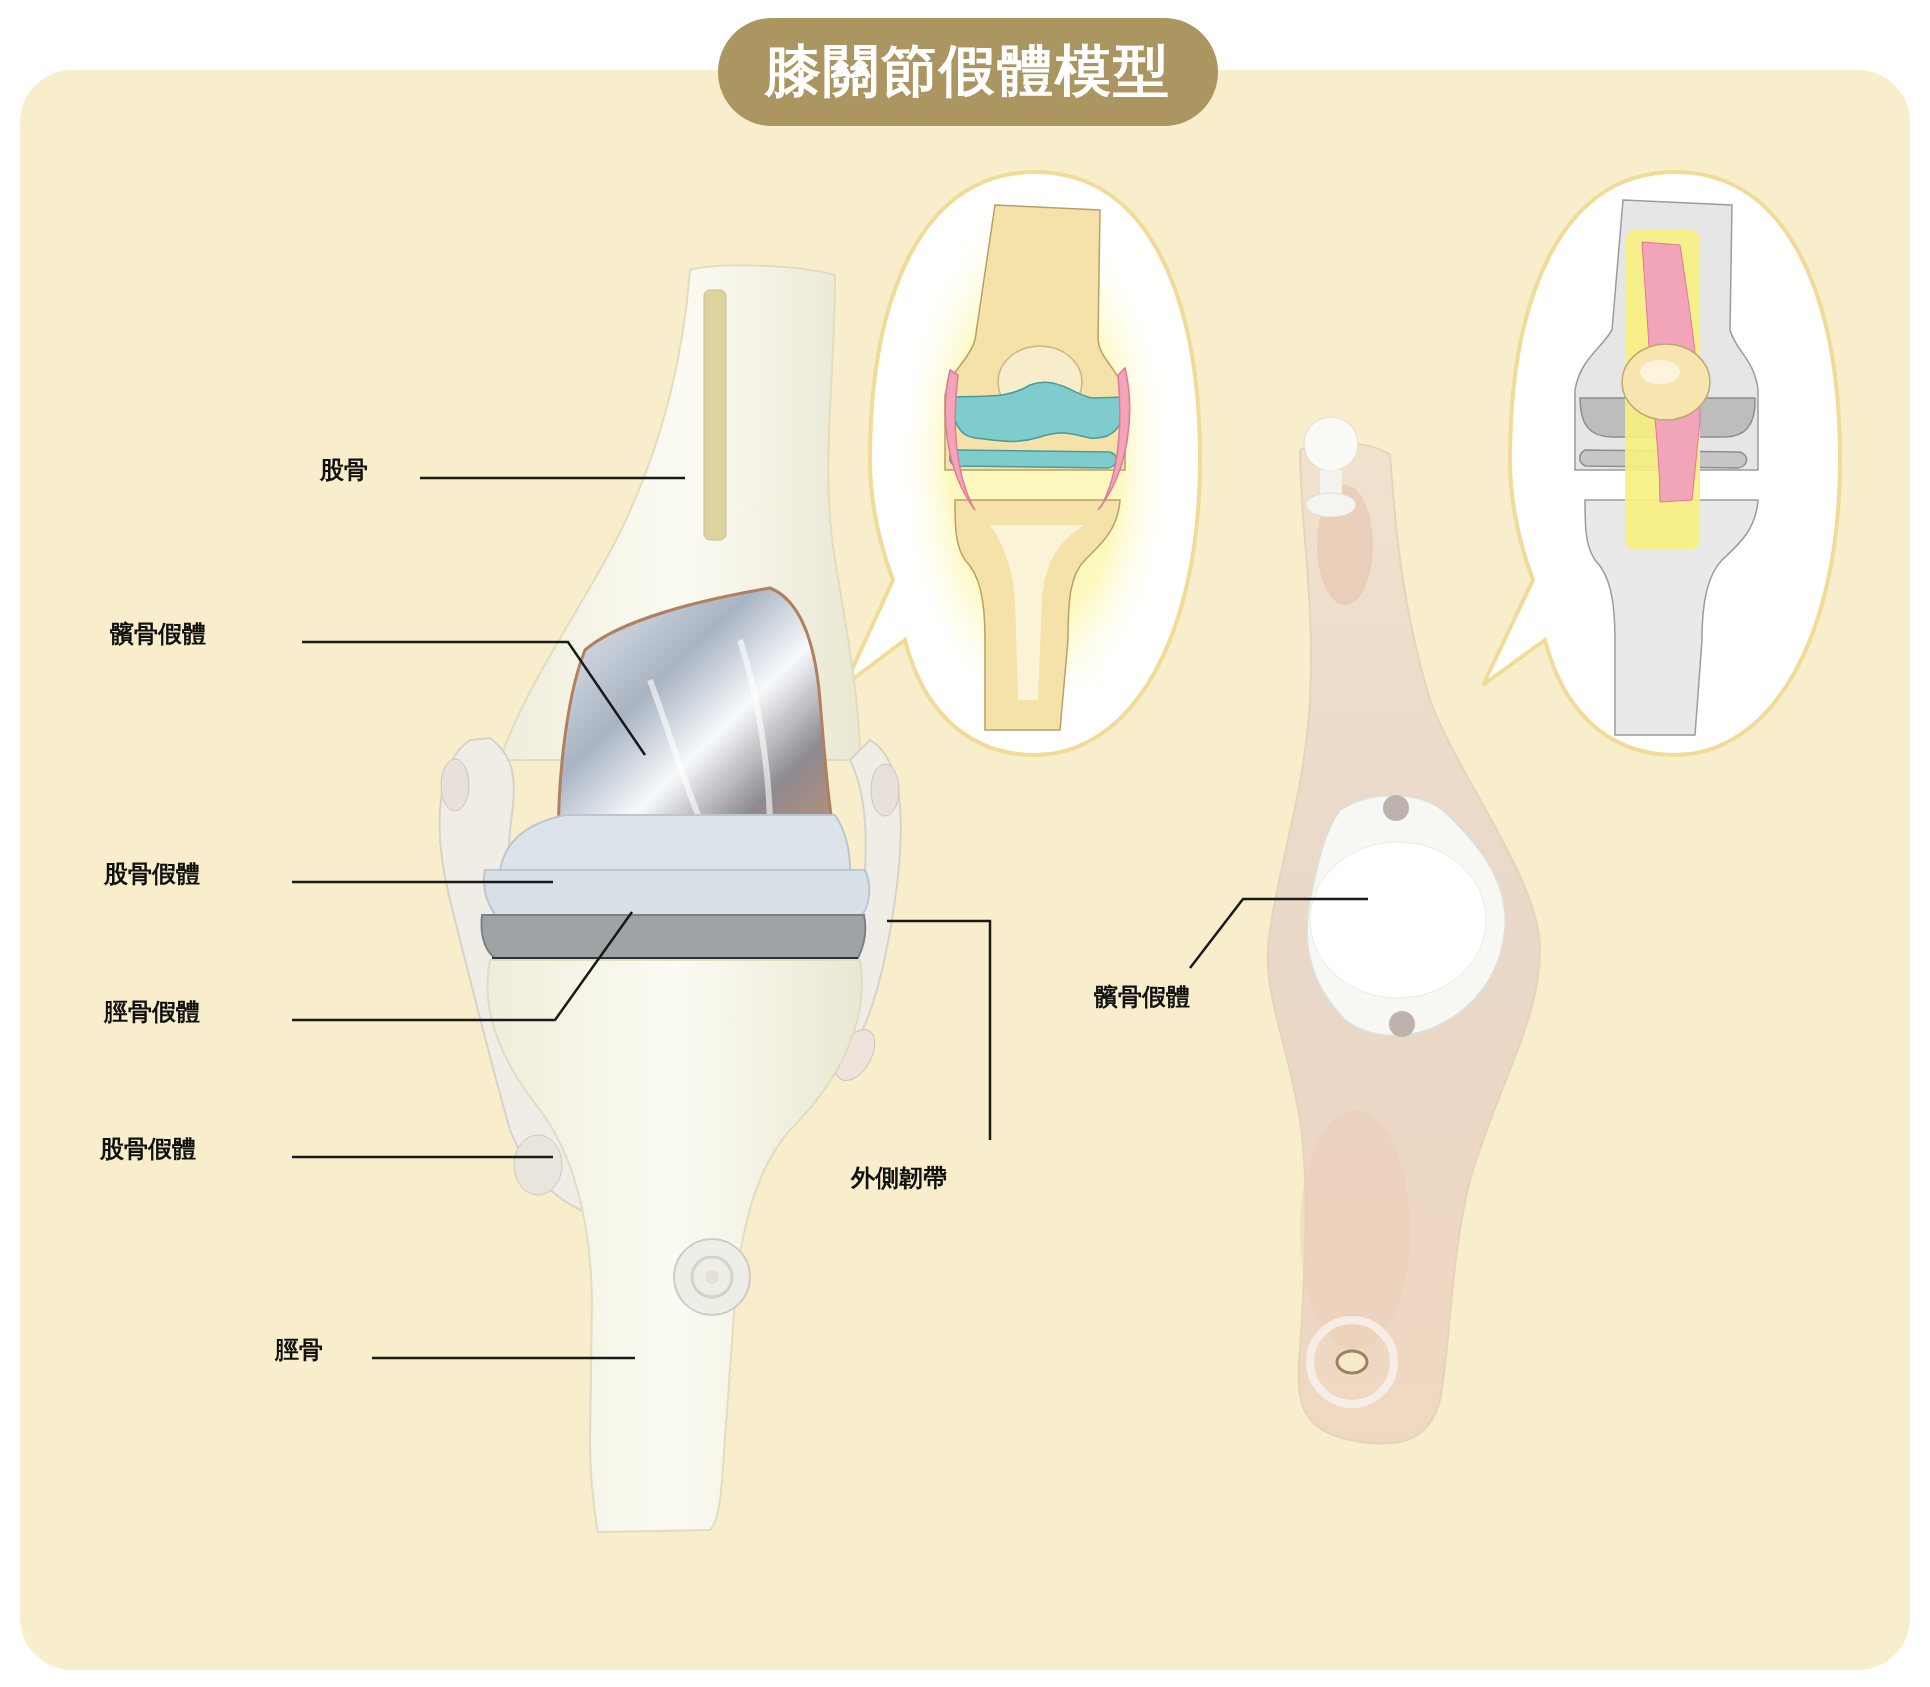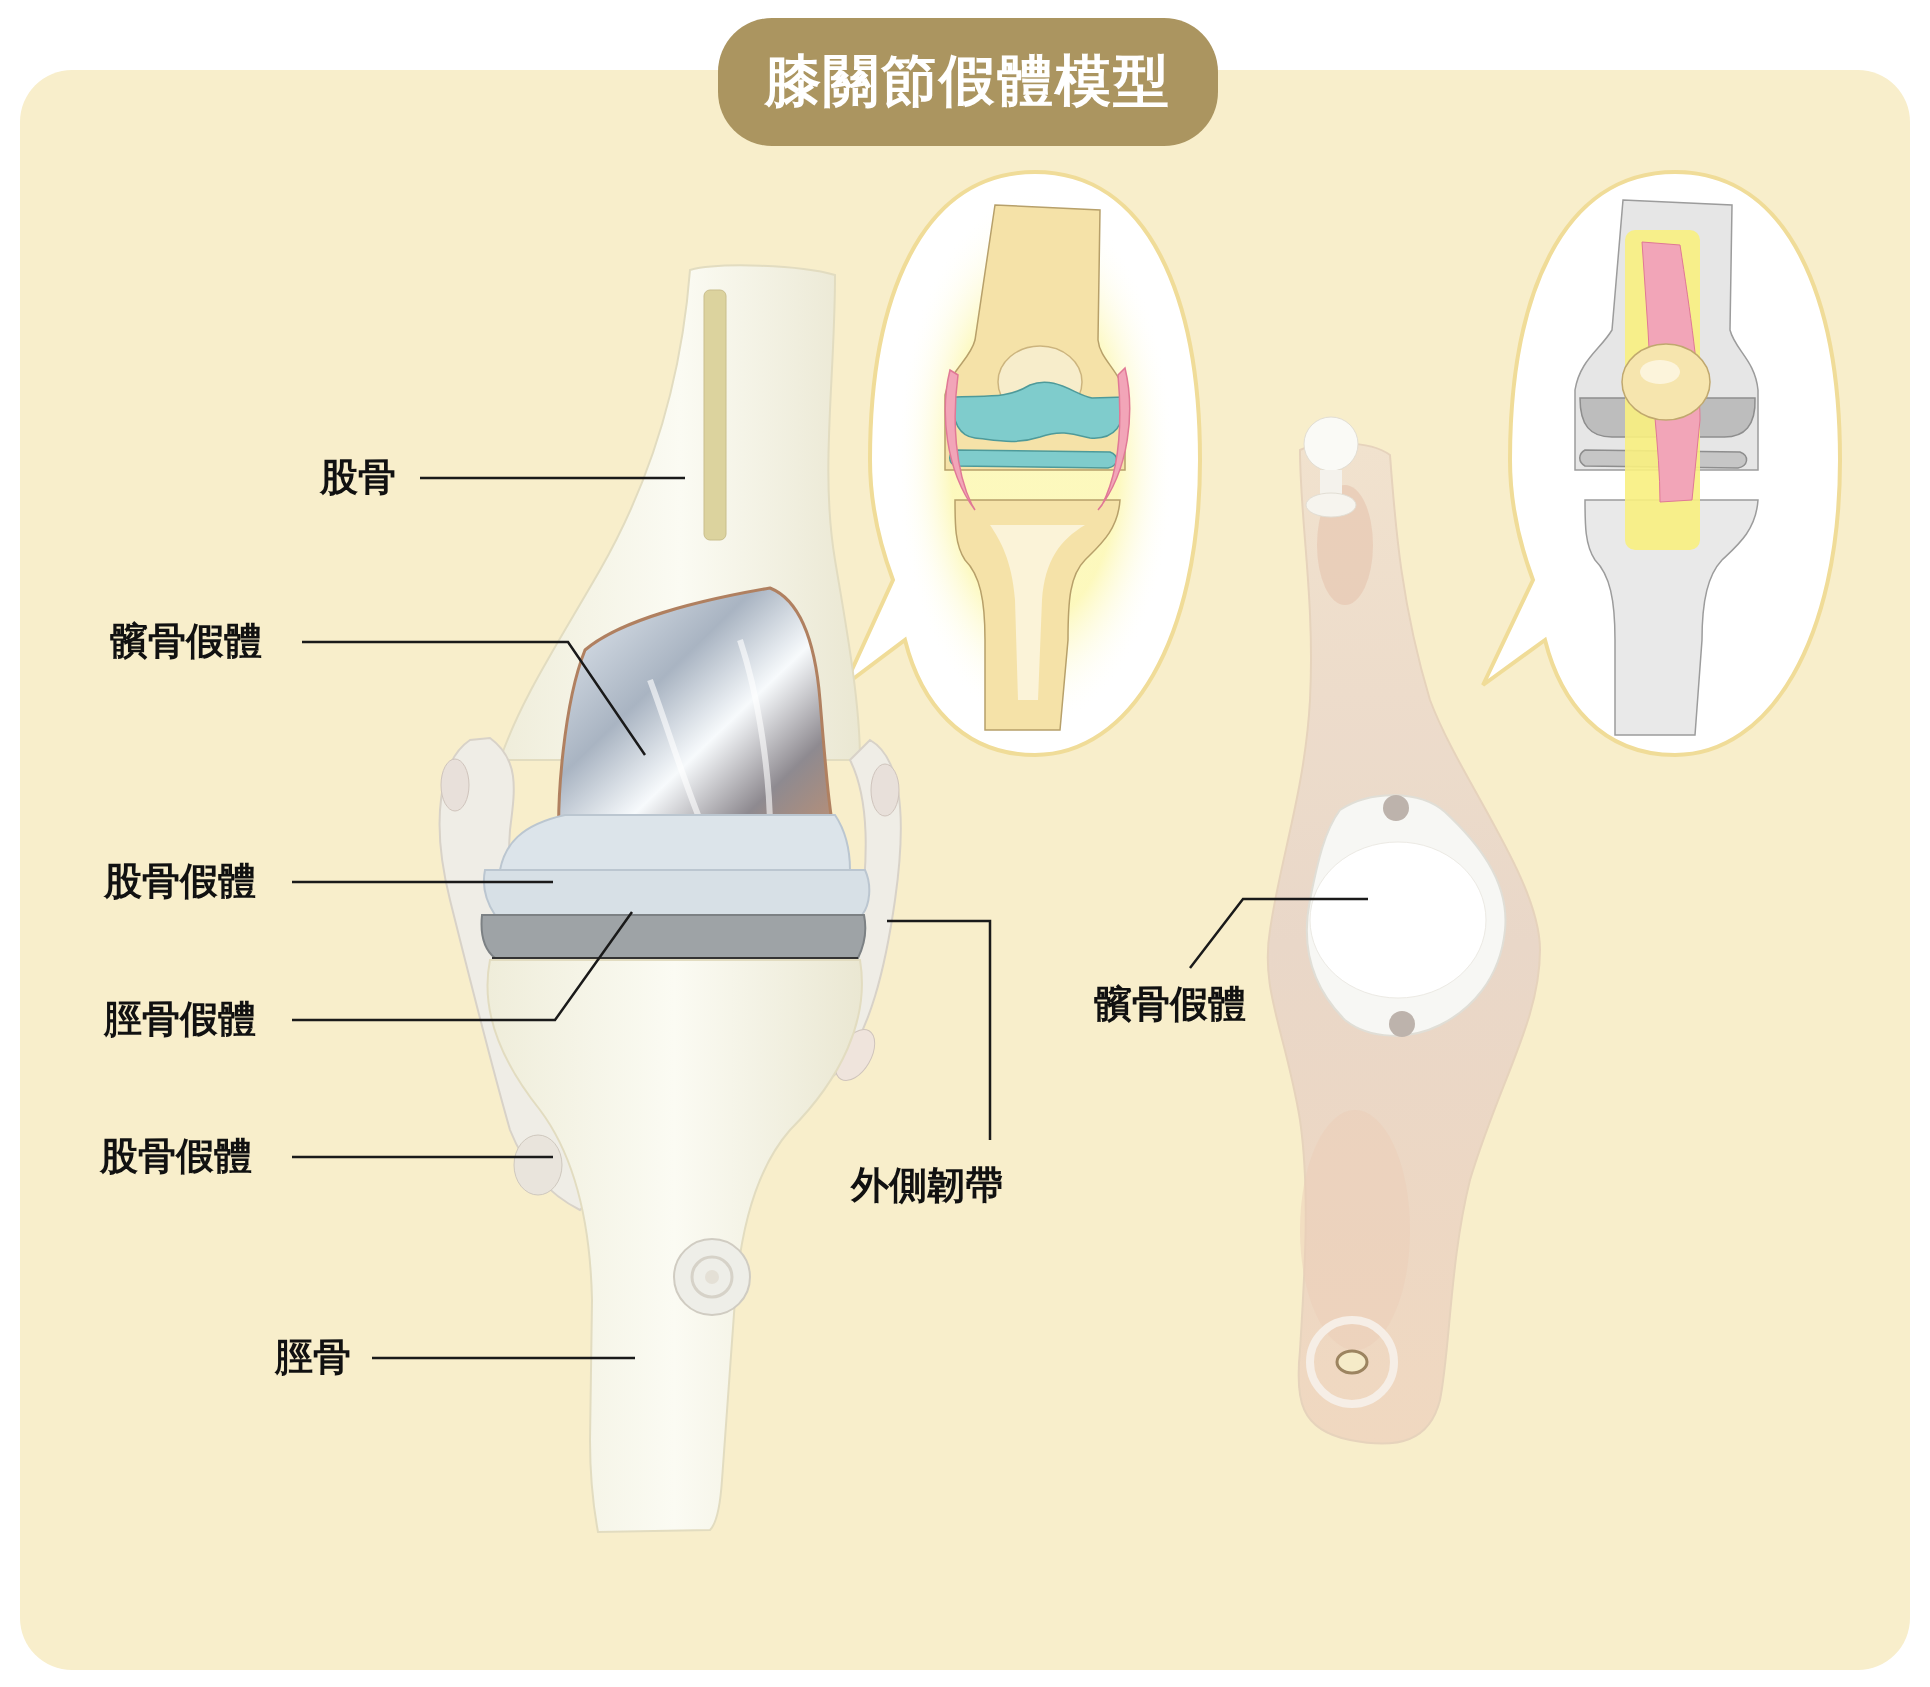--- a/index.html
+++ b/index.html
@@ -1,24 +1,24 @@
 <!DOCTYPE html>
 <html><head>
 <meta charset="utf-8">
 <style>
   html, body { margin:0; padding:0; background:#ffffff; }
   body { width:1930px; height:1687px; position:relative; overflow:hidden;
          font-family:"DejaVu Sans","Liberation Sans",sans-serif; }
   .panel { position:absolute; left:20px; top:70px; width:1890px; height:1600px;
            background:#F8EECB; border-radius:52px; }
-  .title-pill { position:absolute; left:718px; top:18px; width:500px; height:128px;
+  .title-pill { position:absolute; left:718px; top:18px; width:500px; height:108px;
            background:#AB9560; border-radius:54px; display:flex; align-items:center;
            justify-content:center; color:#ffffff; font-weight:bold; font-size:56px;
            letter-spacing:2px; }
-  .label { position:absolute; color:#111; font-weight:bold; font-size:38px; line-height:1;
+  .label { position:absolute; color:#111; font-weight:bold; font-size:24px; line-height:1;
            white-space:nowrap;text-align:center; }
   svg.art { position:absolute; left:0; top:0; }
 </style>
 </head>
 <body>
 
 <div class="panel"></div>
 
 <div class="title-pill">
   <span>膝關節假體模型</span>

